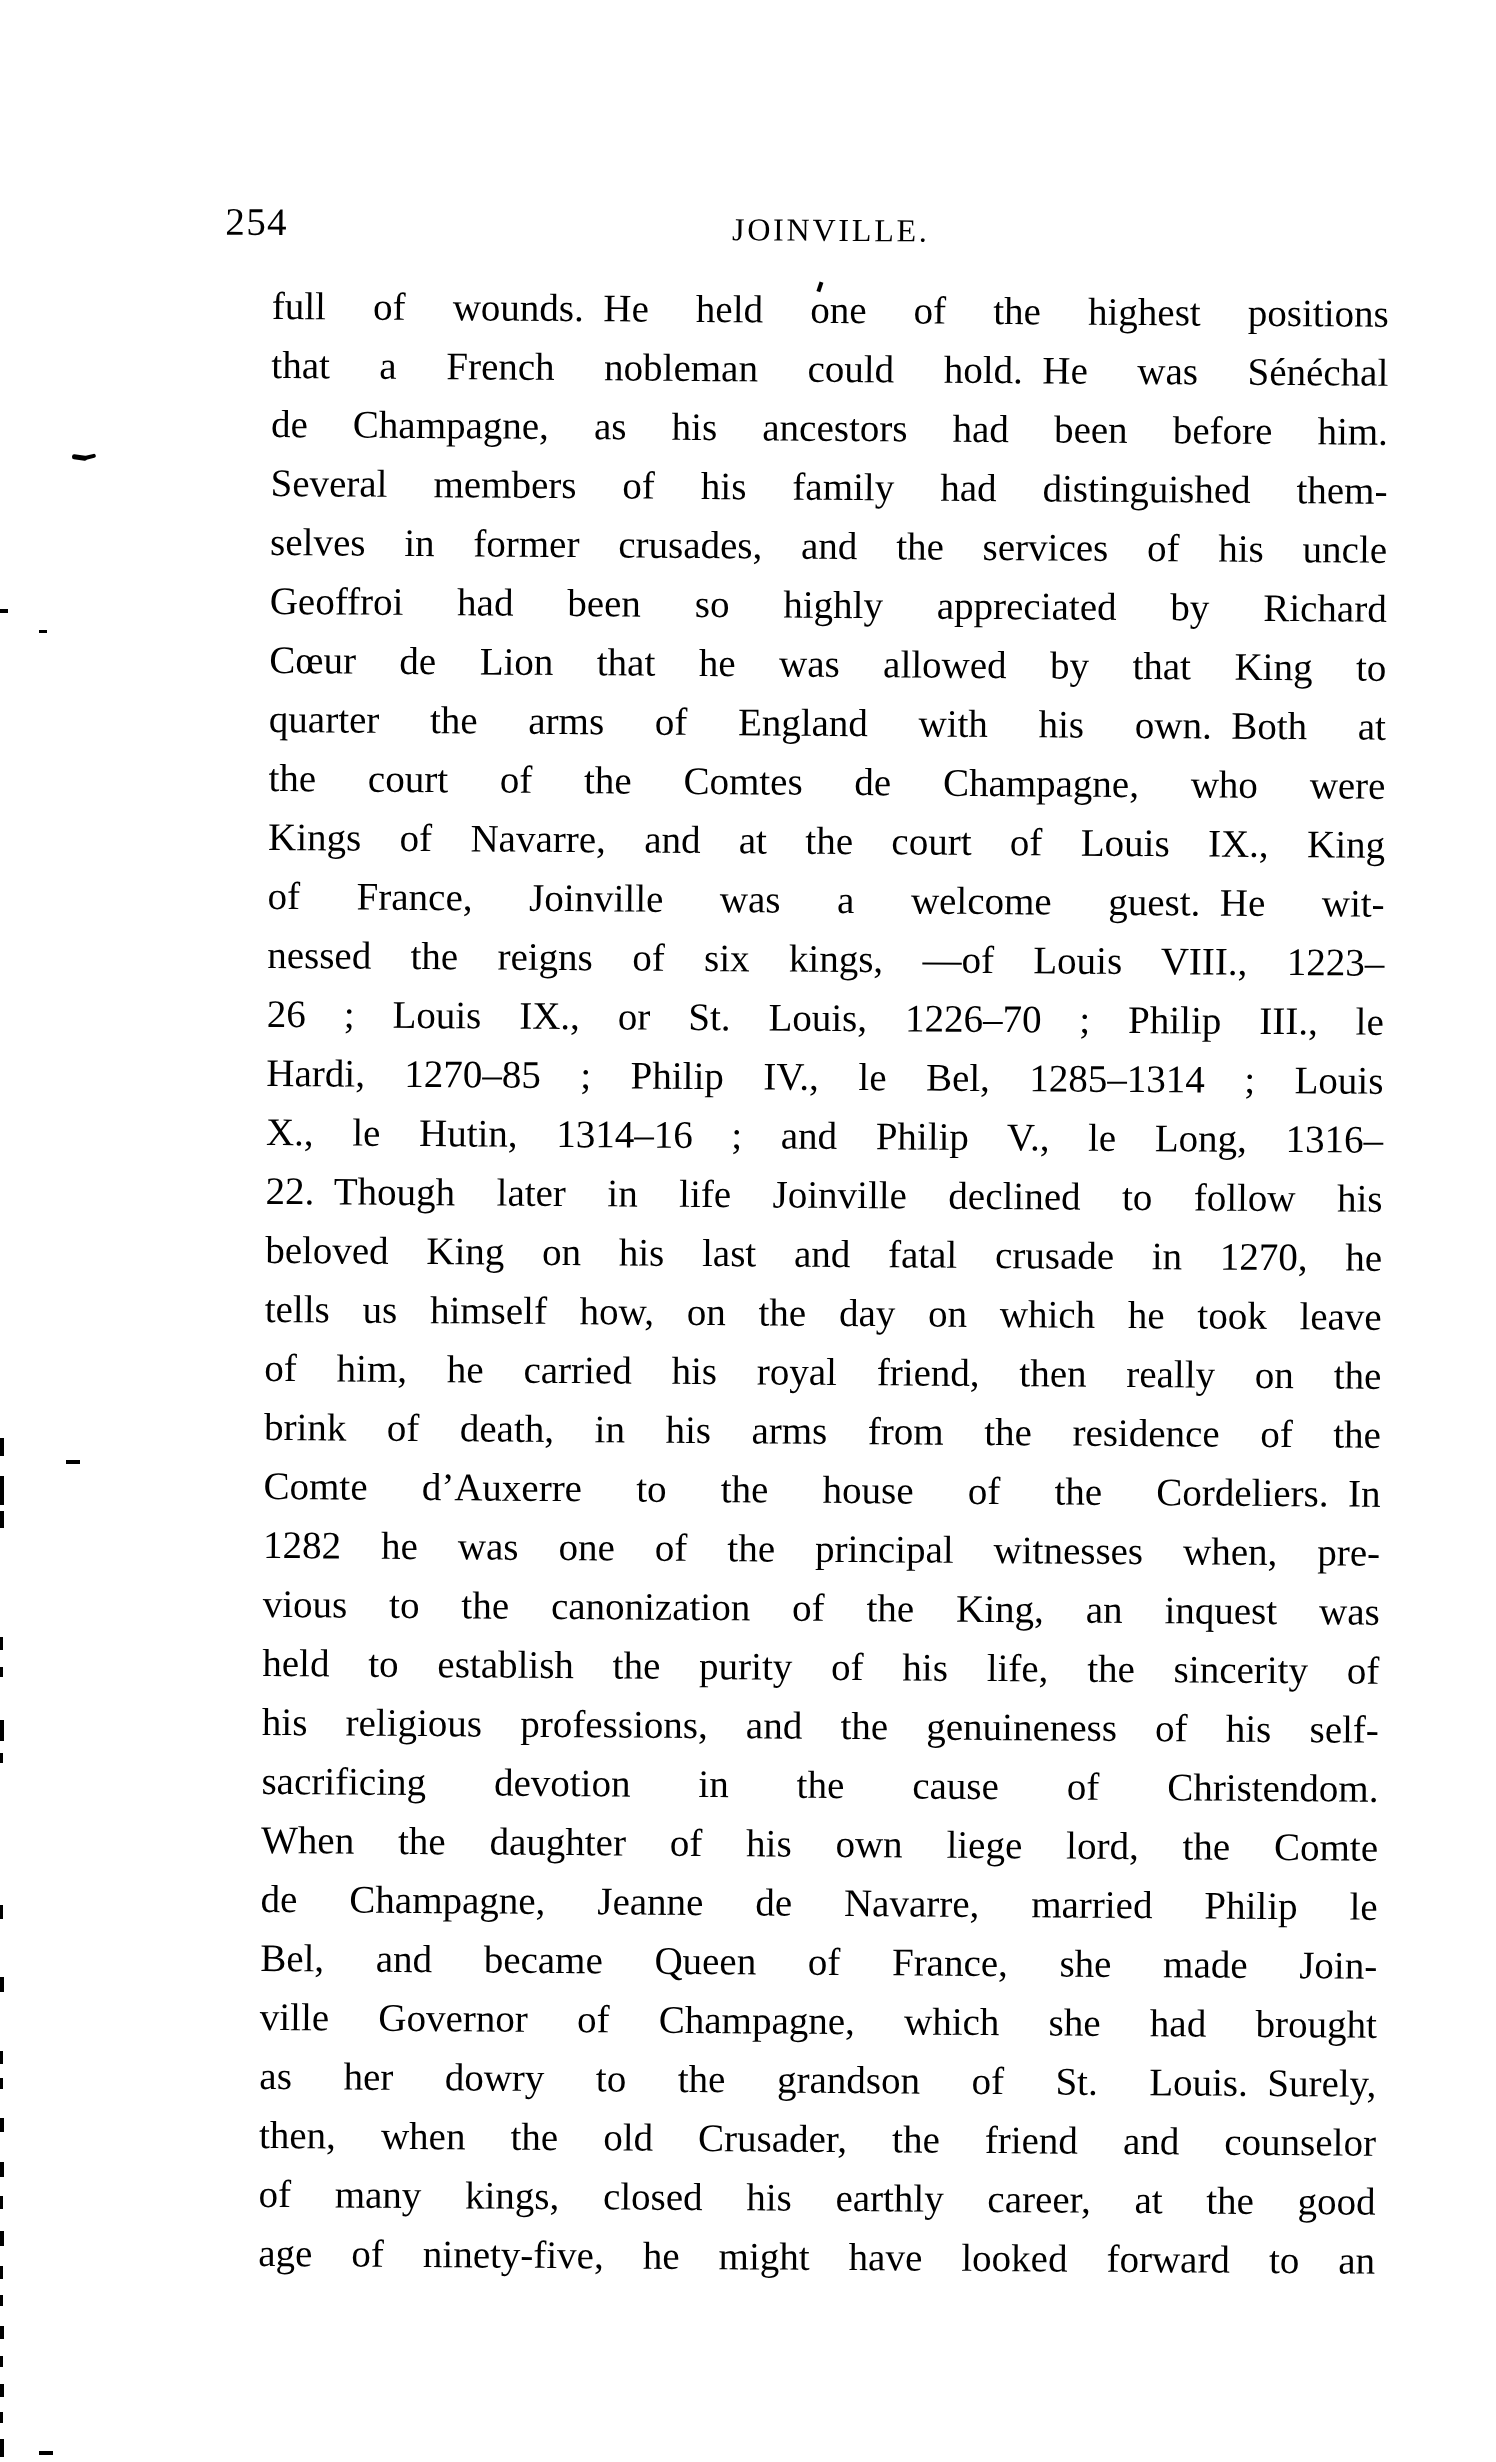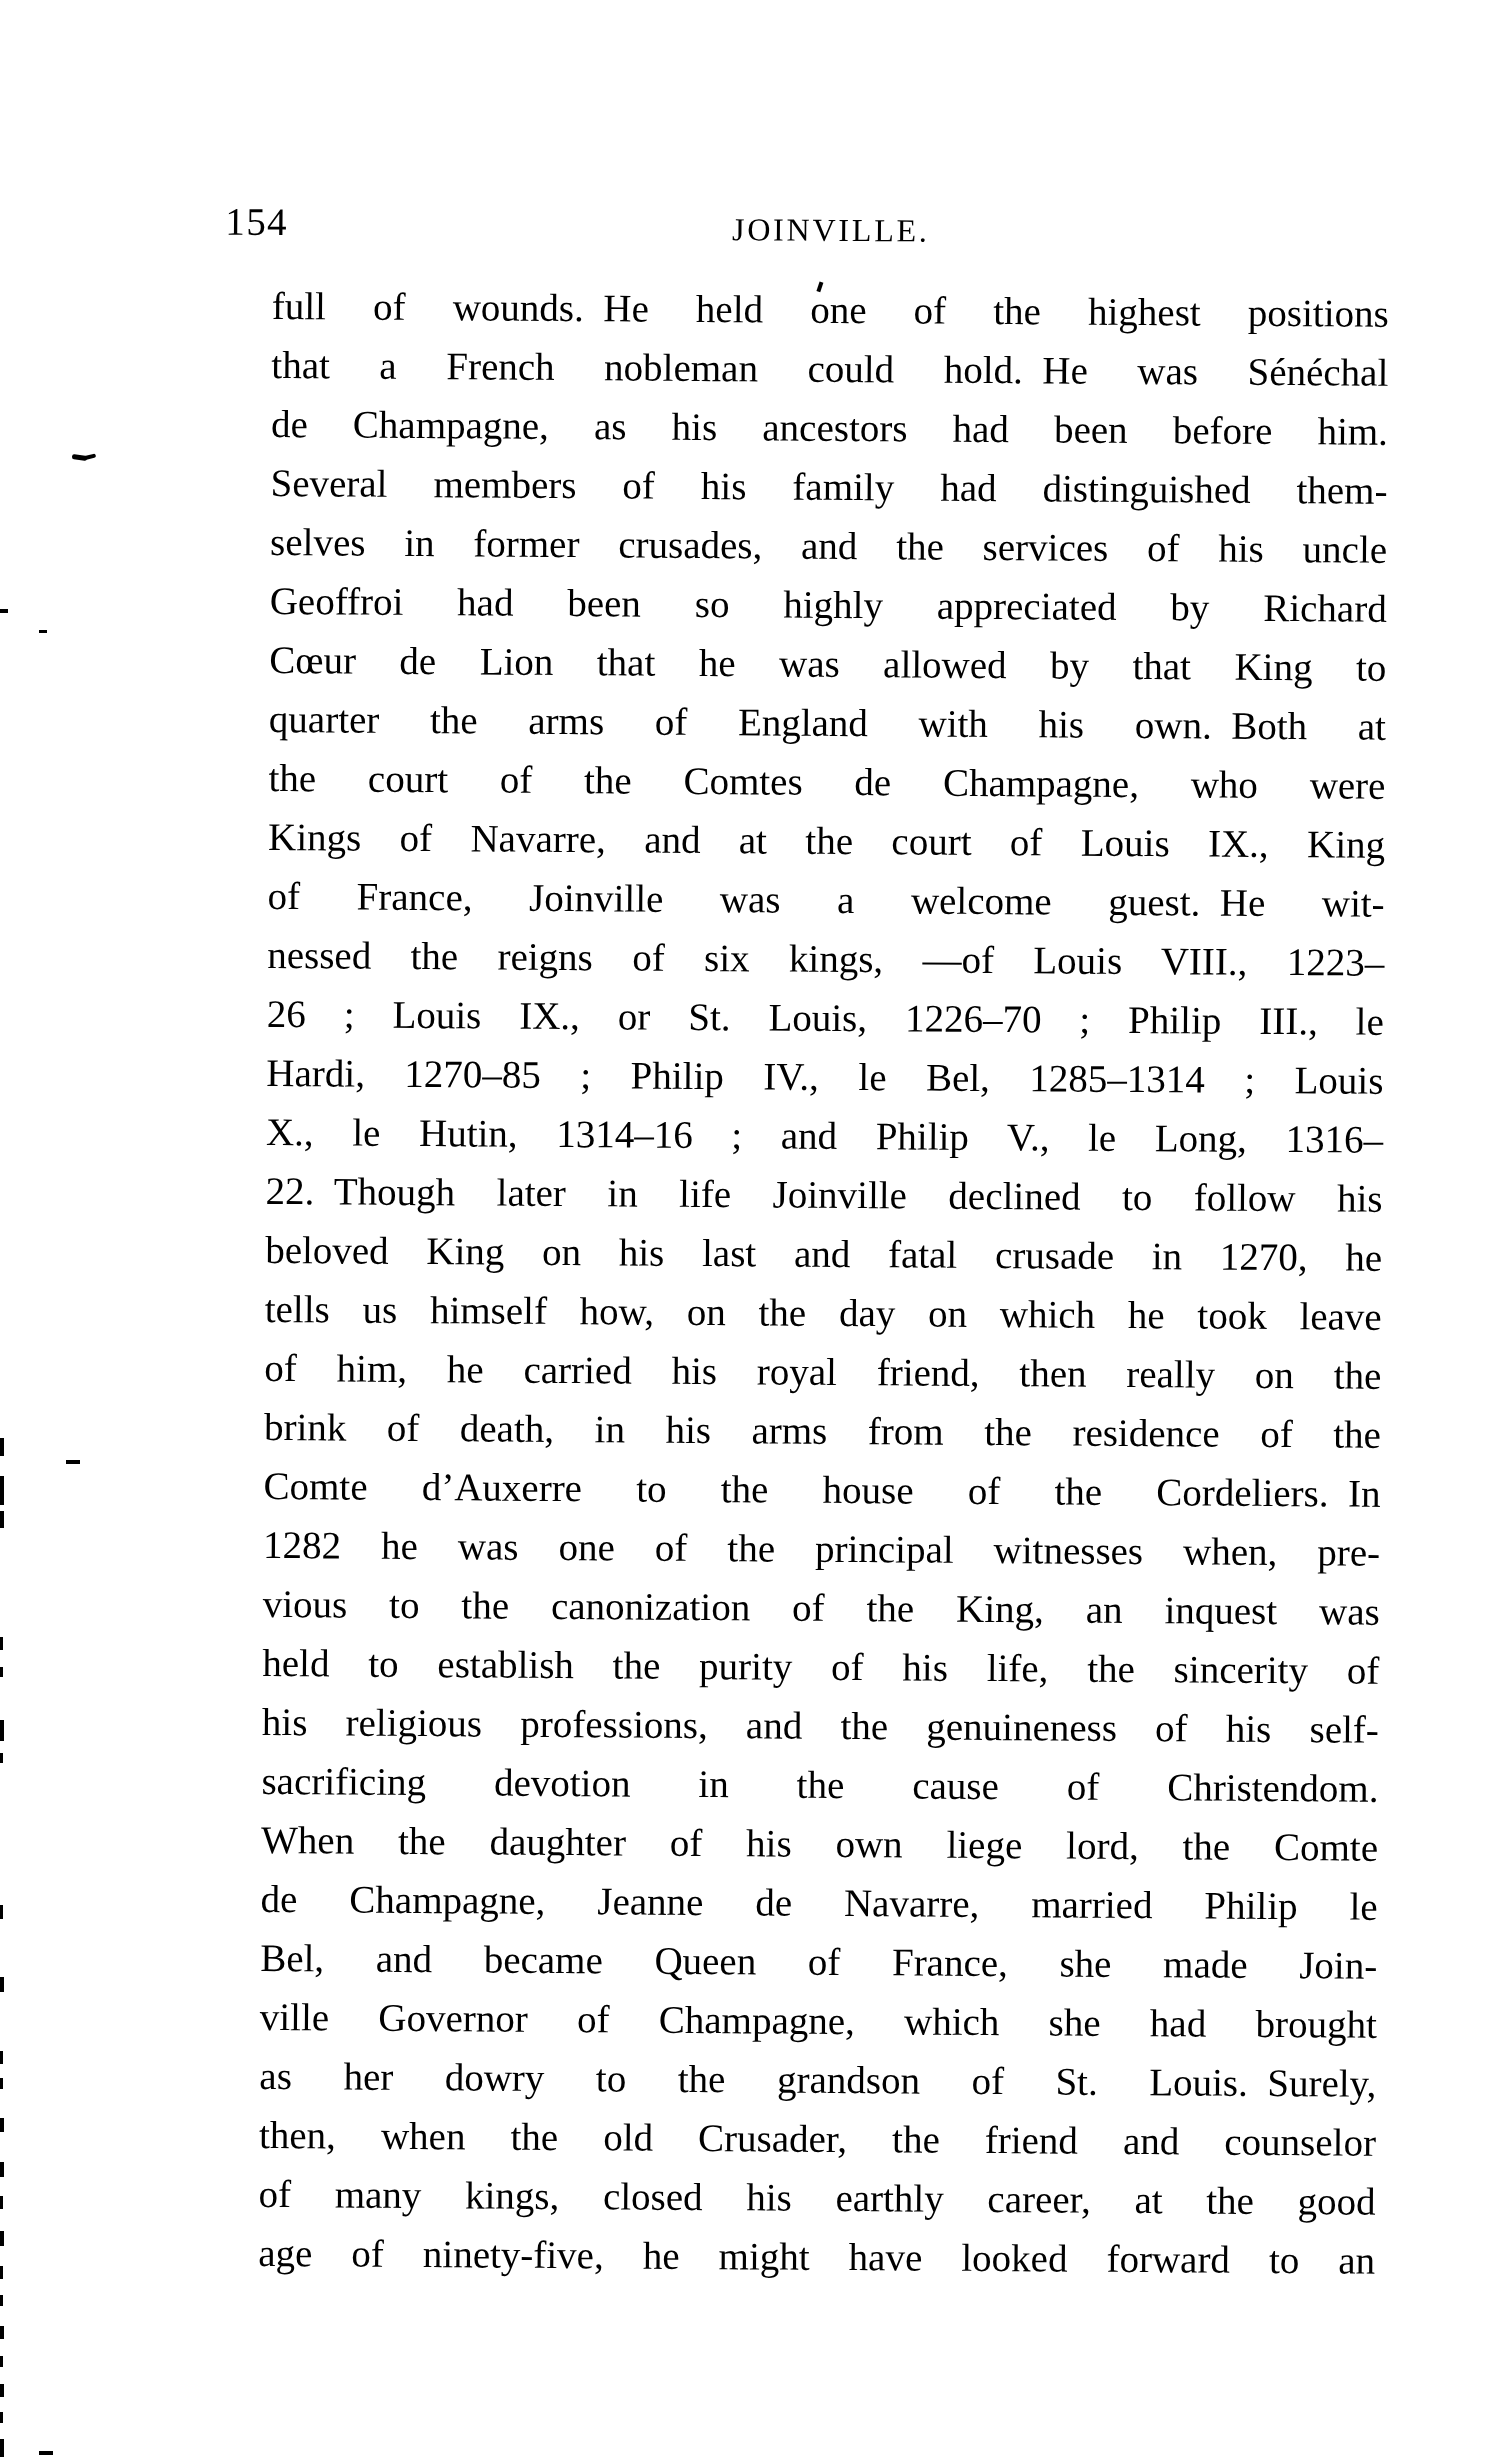--- a/index.html
+++ b/index.html
@@ -83,21 +83,21 @@
     background: #000;
     transform: rotate(18deg);
   }
 </style>
 </head>
 <body>
 
 <div class="page">
 
   <div class="sheet">
-    <div class="page-number">154</div>
+    <div class="page-number">254</div>
 
     <div class="running-header">JOINVILLE.</div>
 
     <div class="tick-above-line1"></div>
 
     <div class="body-text">
         <div class="line">full of wounds. He held one of the highest positions</div>
         <div class="line">that a French nobleman could hold. He was Sénéchal</div>
         <div class="line">de Champagne, as his ancestors had been before him.</div>
         <div class="line">Several members of his family had distinguished them-</div>

